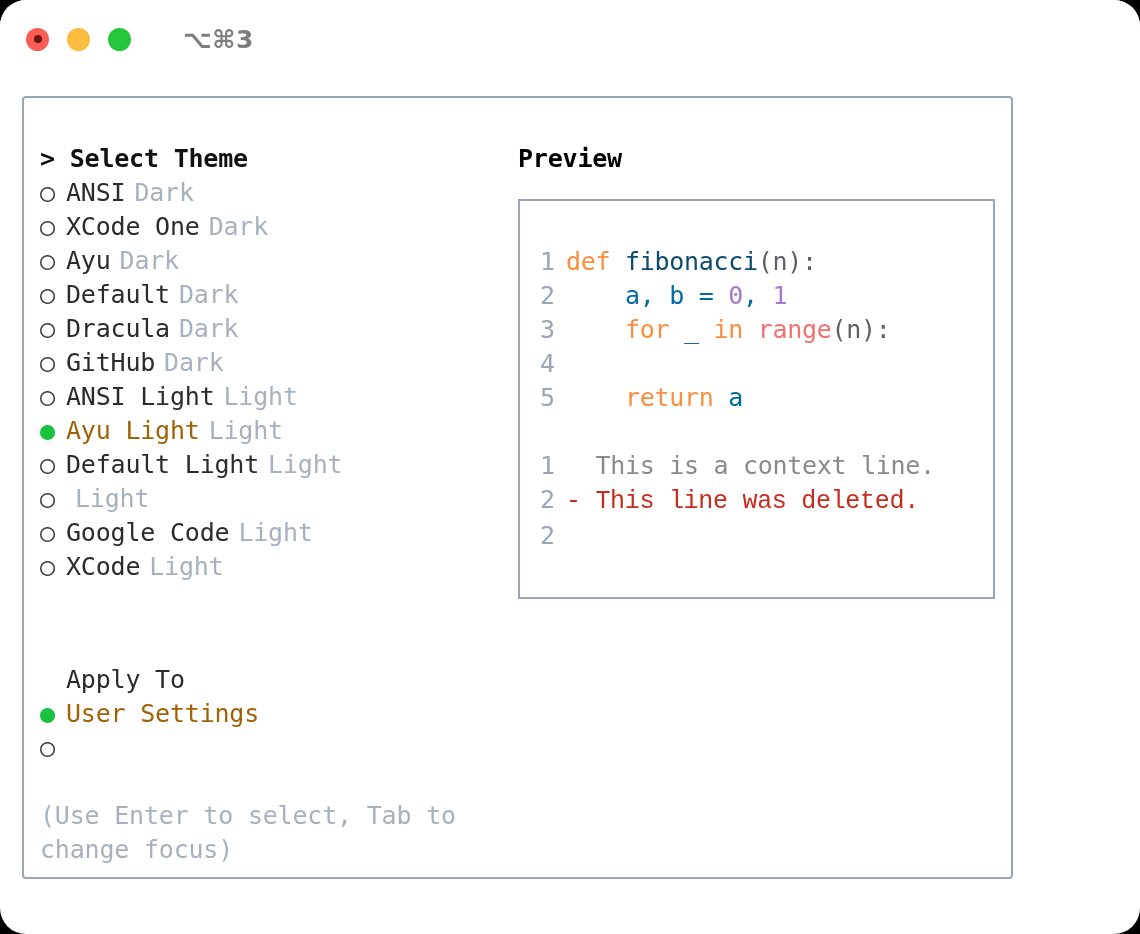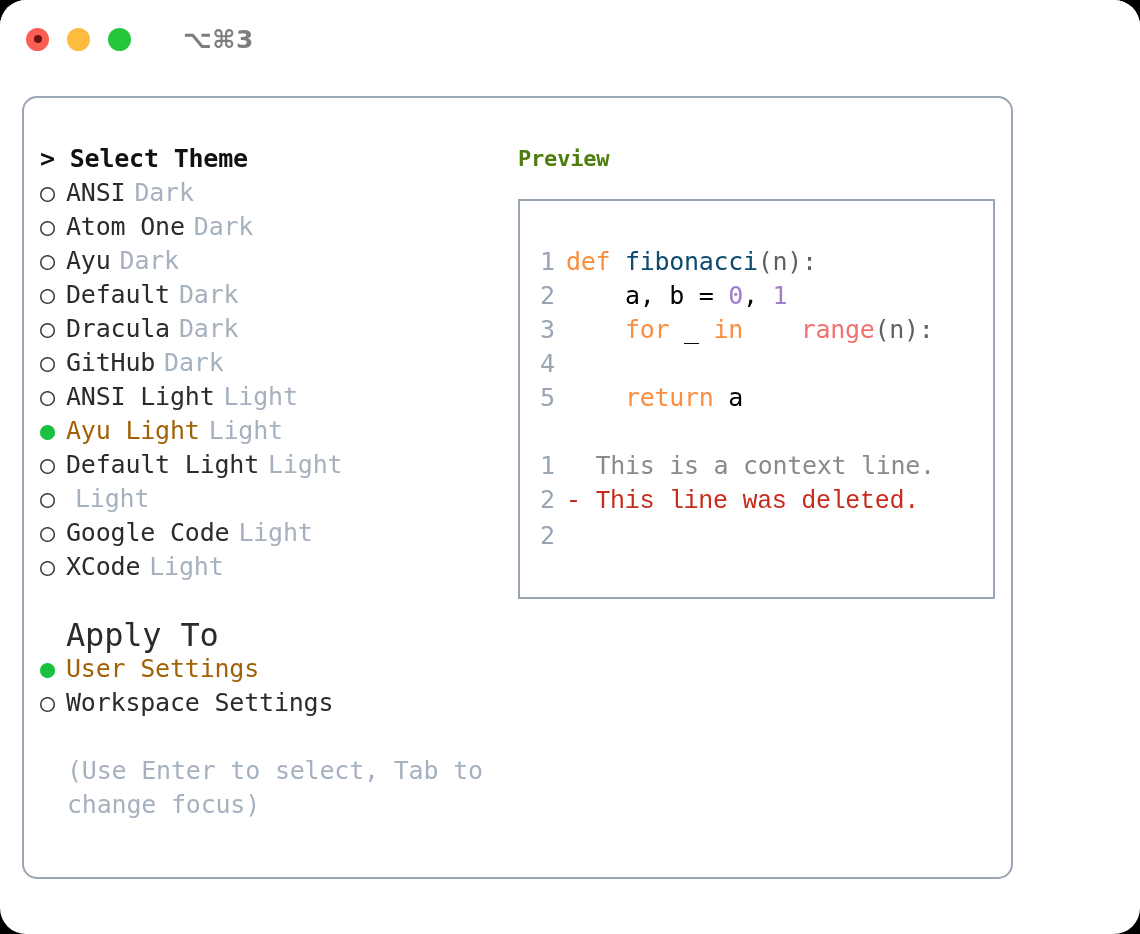--- a/index.html
+++ b/index.html
@@ -79,21 +79,21 @@
   }
 
   
   #main-card {
     position: absolute;
     left: 22px;
     top: 96px;
     width: 991px;
     height: 783px;
     border: 2px solid #9aa6b4;
-    border-radius: 15px;
+    border-radius: 4px;
     background: #ffffff;
   }
 
   #card-body {
     position: absolute;
     left: 0; top: 0;
     width: 100%; height: 100%;
     padding: 44px 0 0 16px;
   }
 
@@ -148,43 +148,43 @@
   .opt-row.selected .opt-label { color: #a16207; }
 
   .opt-kind {
     color: #a6b1c0;
     padding-left: 9px;
   }
 
   .section-gap { height: 34px; }
 
   .apply-heading {
-    font-size: 32px;
+    font-size: 25px;
     color: #2b2b2b;
     line-height: 34px;
     padding-left: 26px;
     letter-spacing: -0.2px;
     white-space: pre;
+    margin-top: 45px;
   }
 
   #hint-text {
     margin-top: 34px;
     font-size: 25px;
     line-height: 34px;
     color: #a6b1c0;
     letter-spacing: -0.2px;
     max-width: 420px;
-    margin-left: 27px;
   }
 
   
   .preview-heading {
-    font-size: 22px;
+    font-size: 25px;
     font-weight: 700;
-    color: #4d7c0f;
+    color: #000000;
     line-height: 34px;
     letter-spacing: -0.2px;
     margin-bottom: 23px;
   }
 
   #preview-box {
     width: 477px;
     height: 400px;
     border: 2px solid #9aa6b4;
     background: #ffffff;
@@ -208,23 +208,23 @@
     padding-right: 12px;
   }
 
   .code-text { flex: 0 0 auto; }
 
   .blank-line { height: 34px; }
 
   
   .tok-kw      { color: #fa8d3e; }
   .tok-fn      { color: #0c4a6e; }
-  .tok-builtin { color: #f07171; margin-left: 43px; }
+  .tok-builtin { color: #f07171; }
   .tok-num     { color: #a37acc; }
-  .tok-plain   { color: #000000; }
+  .tok-plain   { color: #0369a1; }
   .tok-punc    { color: #5c6166; }
 
   
   .diff-context { color: #8a8a8a; }
   .diff-del     { color: #c62b1d; font-family: Liberation Mono, monospace; }
   .diff-add     { color: #12b512; }
 </style>
 </head>
 <body>
 
@@ -242,40 +242,40 @@
   <div id="main-card">
     <div id="card-body">
       <div id="columns">
 
         <div id="left-pane">
 
           <div class="list-heading">&gt; Select Theme</div>
 
           <div id="theme-list">
               <div class="opt-row"><span class="opt-marker">○</span><span class="opt-label">ANSI</span><span class="opt-kind">Dark</span></div>
-              <div class="opt-row"><span class="opt-marker">○</span><span class="opt-label">Atom One</span><span class="opt-kind">Dark</span></div>
+              <div class="opt-row"><span class="opt-marker">○</span><span class="opt-label">XCode One</span><span class="opt-kind">Dark</span></div>
               <div class="opt-row"><span class="opt-marker">○</span><span class="opt-label">Ayu</span><span class="opt-kind">Dark</span></div>
               <div class="opt-row"><span class="opt-marker">○</span><span class="opt-label">Default</span><span class="opt-kind">Dark</span></div>
               <div class="opt-row"><span class="opt-marker">○</span><span class="opt-label">Dracula</span><span class="opt-kind">Dark</span></div>
               <div class="opt-row"><span class="opt-marker">○</span><span class="opt-label">GitHub</span><span class="opt-kind">Dark</span></div>
               <div class="opt-row"><span class="opt-marker">○</span><span class="opt-label">ANSI Light</span><span class="opt-kind">Light</span></div>
               <div class="opt-row selected"><span class="opt-marker sel">●</span><span class="opt-label">Ayu Light</span><span class="opt-kind">Light</span></div>
               <div class="opt-row"><span class="opt-marker">○</span><span class="opt-label">Default Light</span><span class="opt-kind">Light</span></div>
               <div class="opt-row"><span class="opt-marker">○</span><span class="opt-kind">Light</span></div>
               <div class="opt-row"><span class="opt-marker">○</span><span class="opt-label">Google Code</span><span class="opt-kind">Light</span></div>
               <div class="opt-row"><span class="opt-marker">○</span><span class="opt-label">XCode</span><span class="opt-kind">Light</span></div>
             </div>
 
           <div class="section-gap"></div>
 
           <div class="apply-heading">Apply To</div>
 
           <div id="apply-list">
               <div class="opt-row selected"><span class="opt-marker sel">●</span><span class="opt-label">User Settings</span></div>
-              <div class="opt-row"><span class="opt-marker">○</span><span class="opt-label">Workspace Settings</span></div>
+              <div class="opt-row"><span class="opt-marker">○</span></div>
             </div>
 
           <div id="hint-text">(Use Enter to select, Tab to change focus)</div>
         </div>
 
         <div id="right-pane">
           <div class="preview-heading">Preview</div>
 
           <div id="preview-box">
             <div id="code-block">

